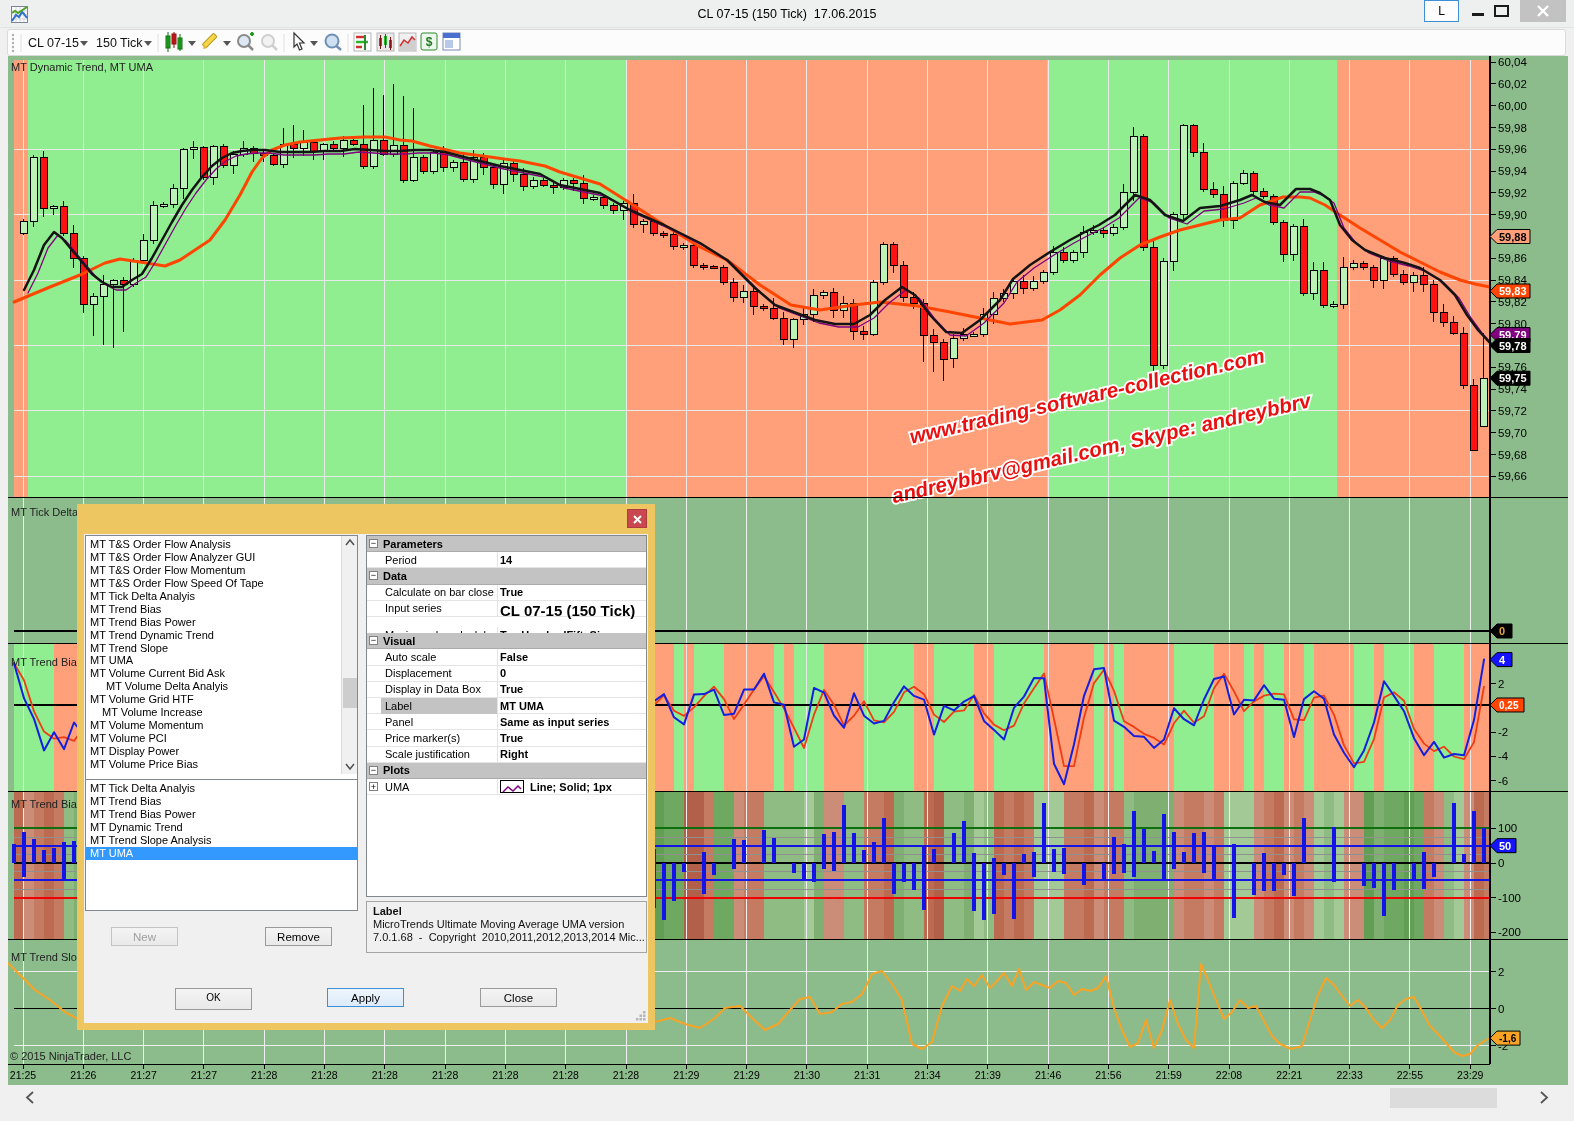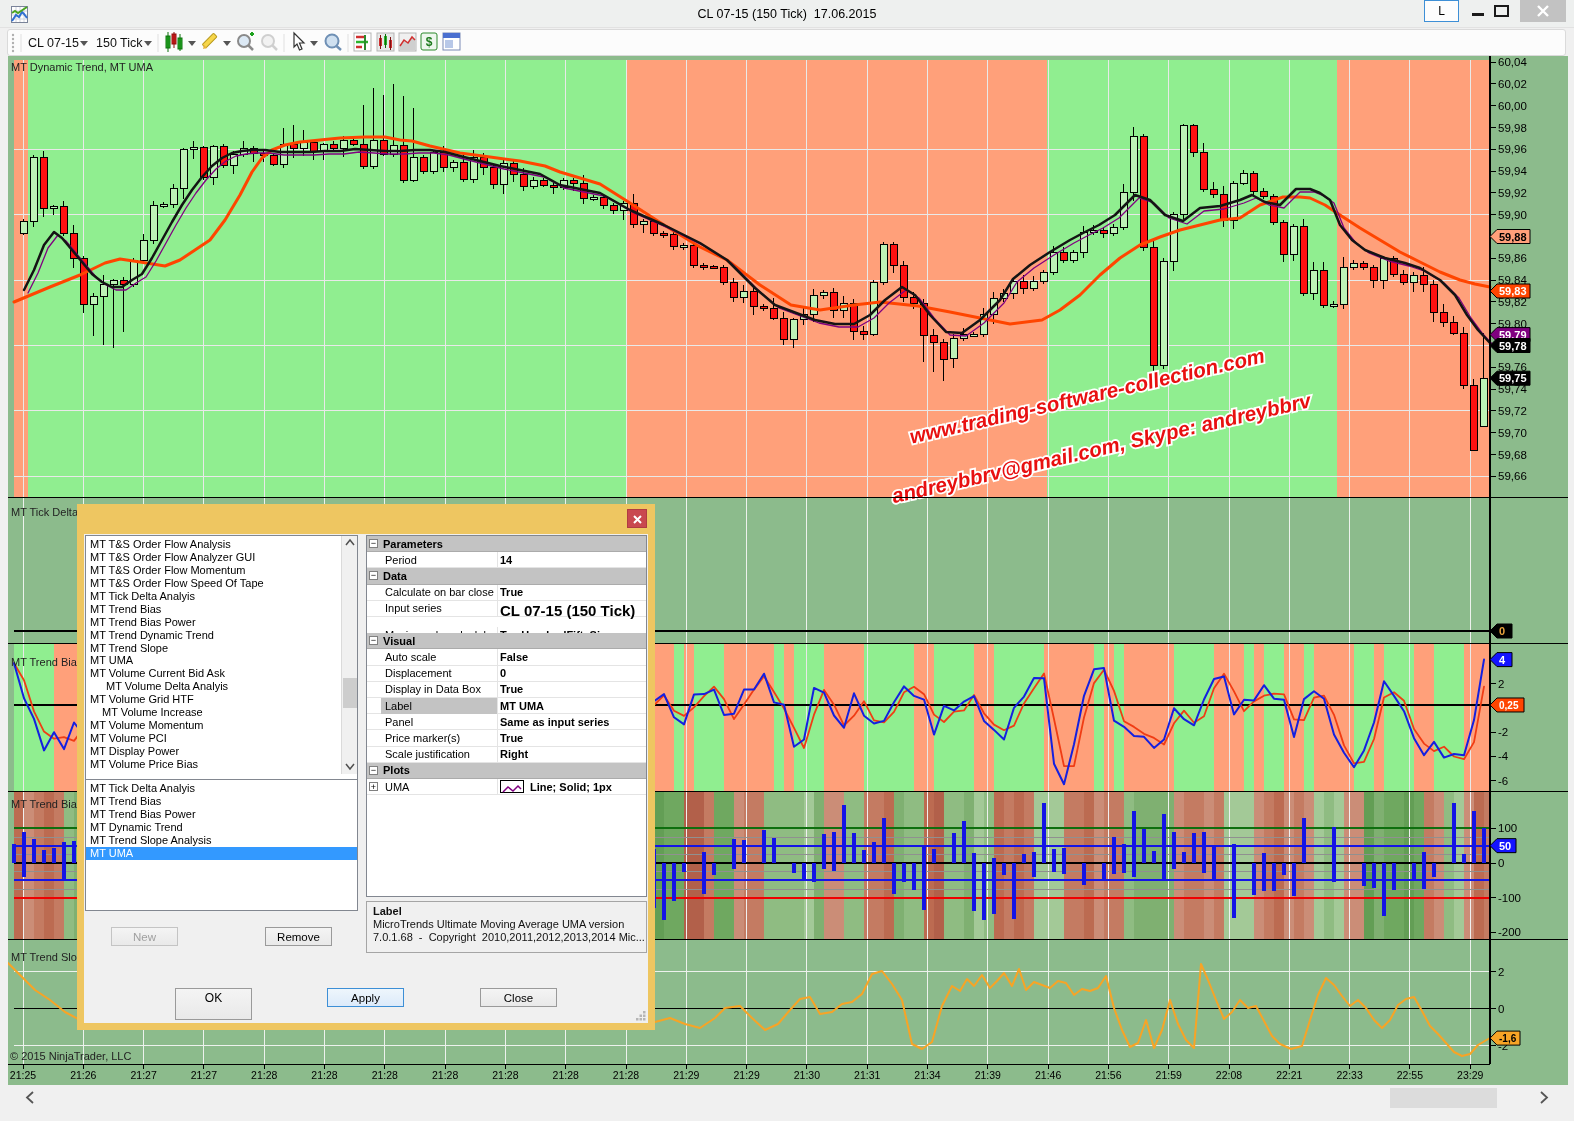--- a/index.html
+++ b/index.html
@@ -1230,21 +1230,21 @@
             <div class="abs" style="left:163px;top:1.5px;font-weight:bold;font-size:11px;white-space:nowrap">Line; Solid; 1px</div>
           </div>
         </div>
   </div>
 
   <div class="abs" style="left:282px;top:367px;width:281px;height:52px;background:#f0f0f0;border:1px solid #a5a5a5;font-size:11px;color:#111">
     <div style="padding:3px 6px 0 6px;font-weight:bold">Label</div>
     <div style="padding:1px 6px 0 6px;line-height:12.5px;white-space:nowrap;overflow:hidden">MicroTrends Ultimate Moving Average UMA version<br>7.0.1.68&nbsp; -&nbsp; Copyright&nbsp; 2010,2011,2012,2013,2014 Mic...</div>
   </div>
 
-  <div class="abs" style="left:91px;top:454px;width:77px;height:32px;background:linear-gradient(#f4f4f4,#e9e9e9);border:1px solid #9a9a9a;font-size:12px;text-align:center;line-height:18px">OK</div>
+  <div class="abs" style="left:91px;top:454px;width:77px;height:22px;background:linear-gradient(#f4f4f4,#e9e9e9);border:1px solid #9a9a9a;font-size:10px;text-align:center;line-height:18px">OK</div>
   <div class="abs" style="left:243px;top:454px;width:77px;height:19px;background:linear-gradient(#f4f4f4,#e9e9e9);border:1px solid #9a9a9a;font-size:11.5px;text-align:center;line-height:18px;border:1px solid #3d8fd6;background:linear-gradient(#eef6fc,#dceafa)">Apply</div>
   <div class="abs" style="left:396px;top:454px;width:77px;height:19px;background:linear-gradient(#f4f4f4,#e9e9e9);border:1px solid #9a9a9a;font-size:11.5px;text-align:center;line-height:18px">Close</div>
   <svg class="abs" style="right:2px;bottom:2px" width="10" height="10">
         <g fill="#b5b5b5">
           <rect x="7" y="0" width="2.5" height="2.5"></rect>
           <rect x="3.5" y="3.5" width="2.5" height="2.5"></rect>
           <rect x="7" y="3.5" width="2.5" height="2.5"></rect>
           <rect x="0" y="7" width="2.5" height="2.5"></rect>
           <rect x="3.5" y="7" width="2.5" height="2.5"></rect>
           <rect x="7" y="7" width="2.5" height="2.5"></rect>

